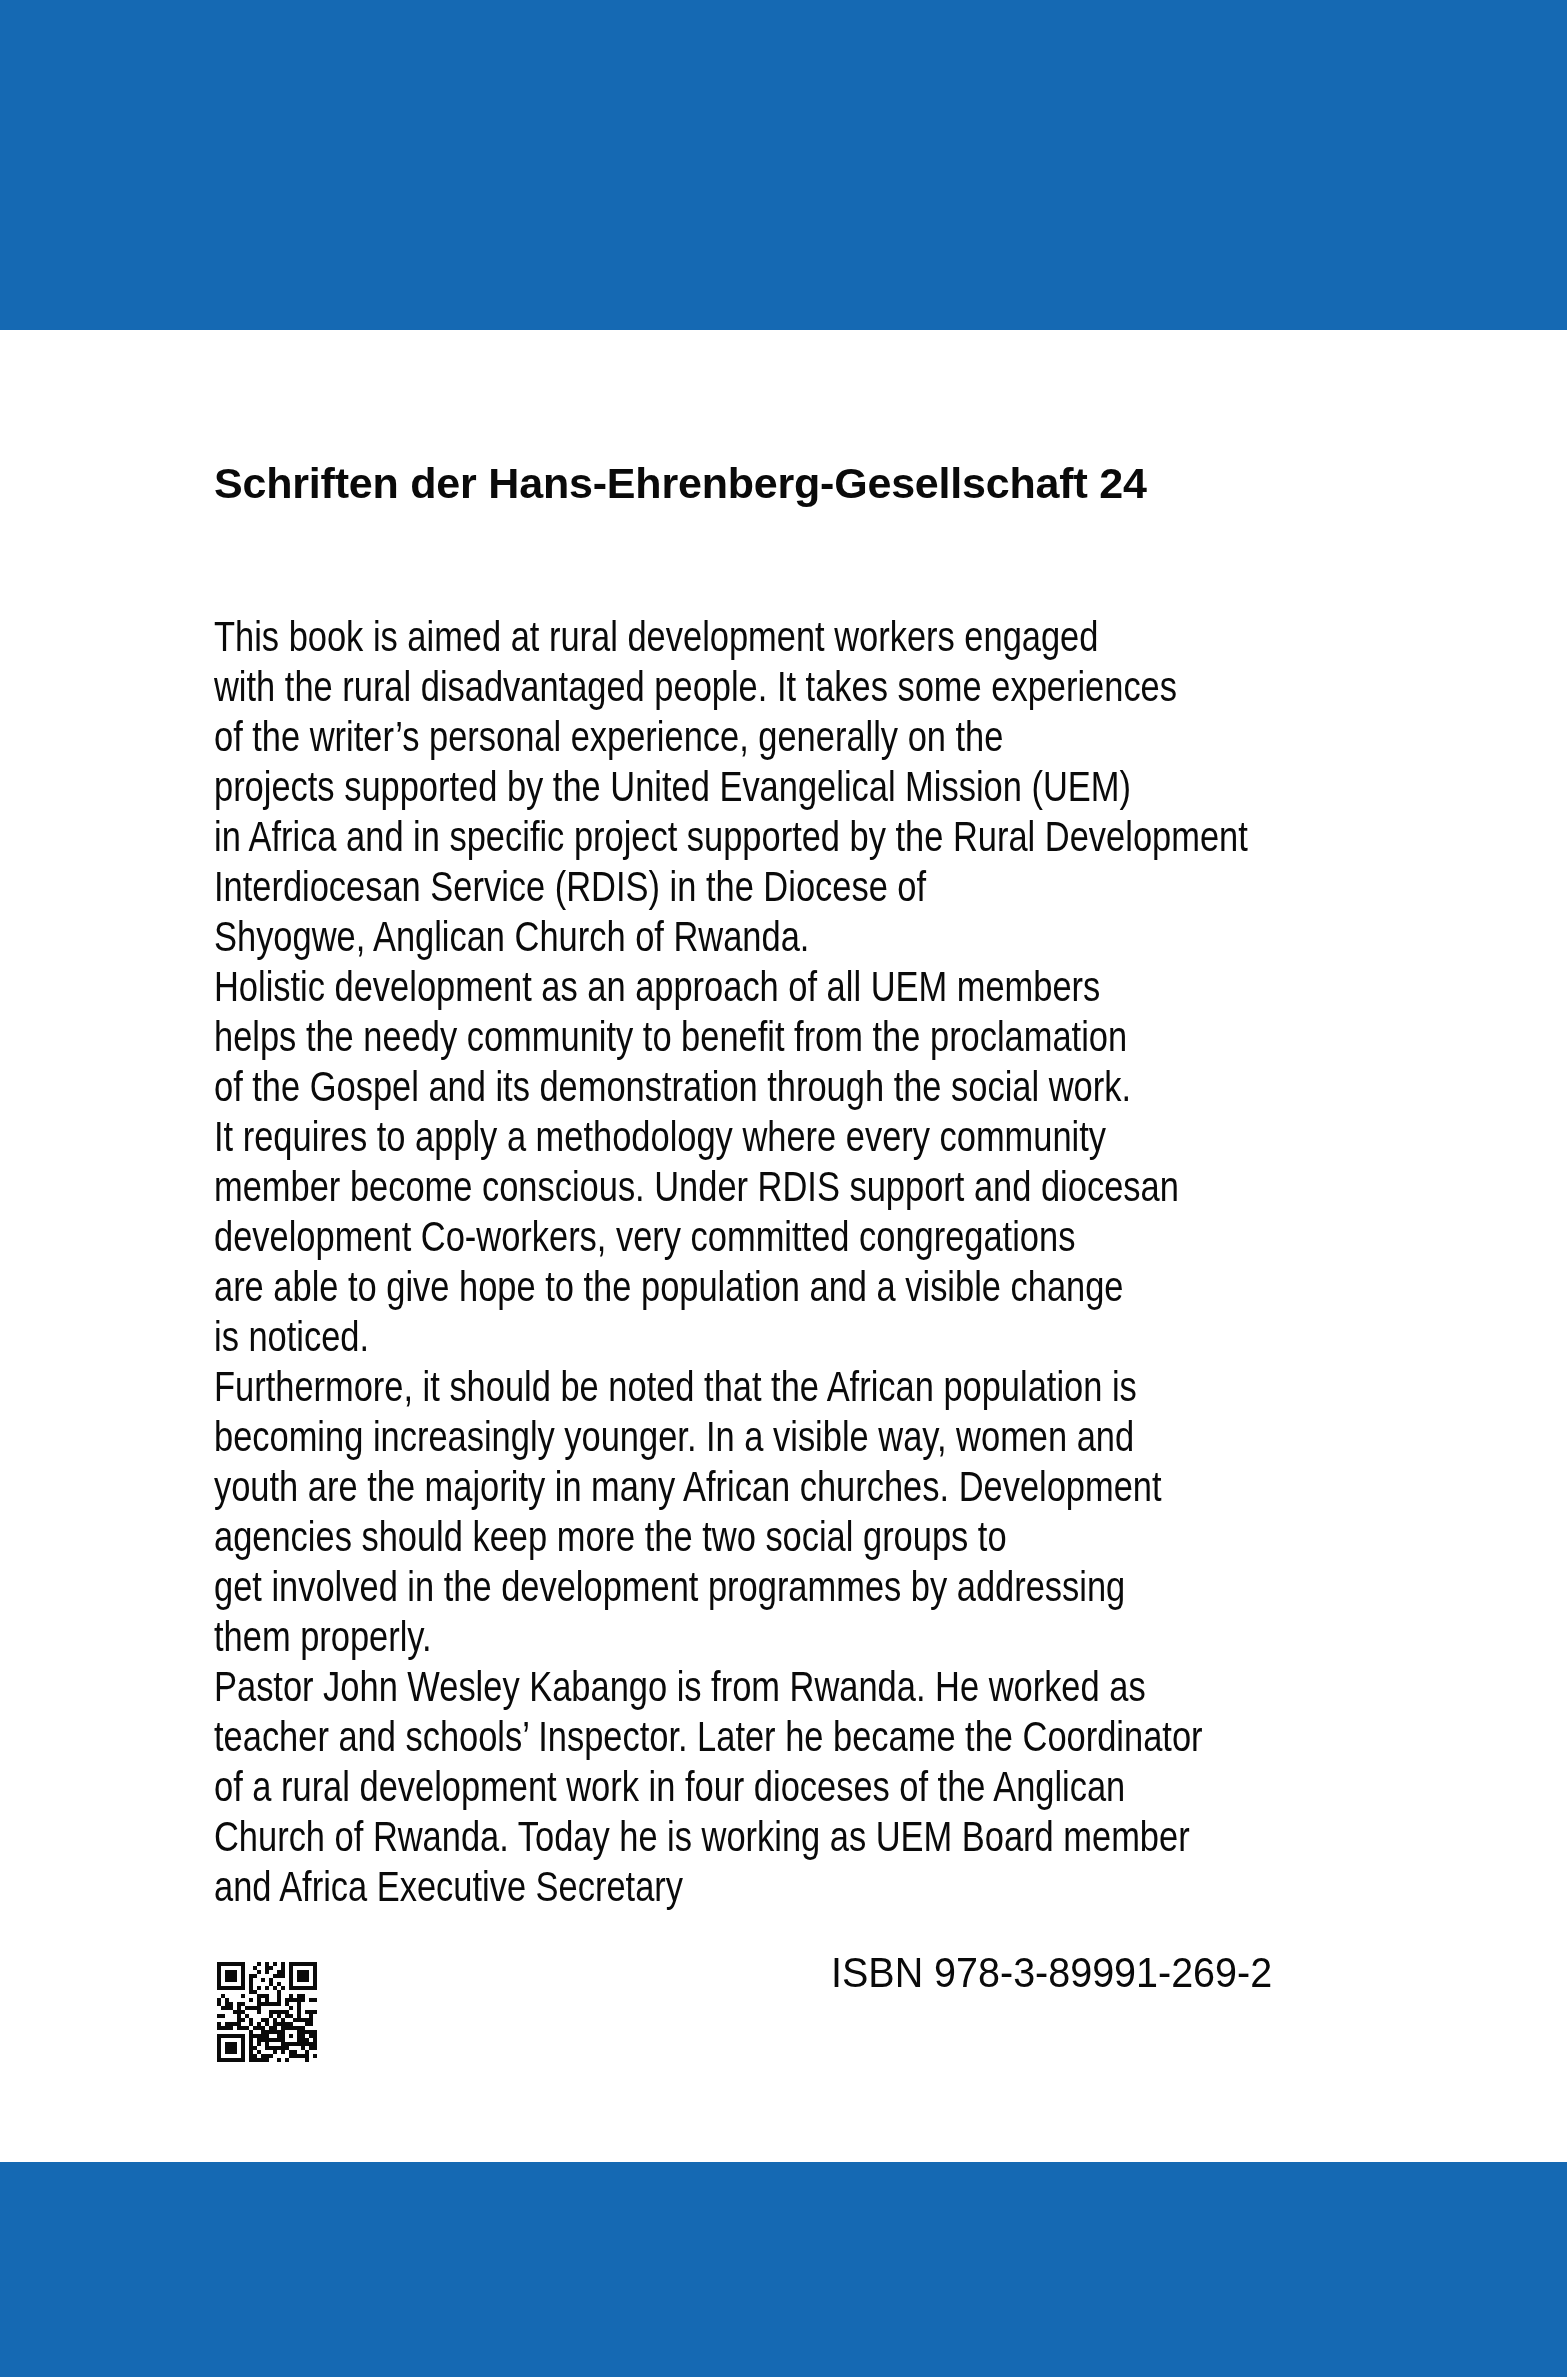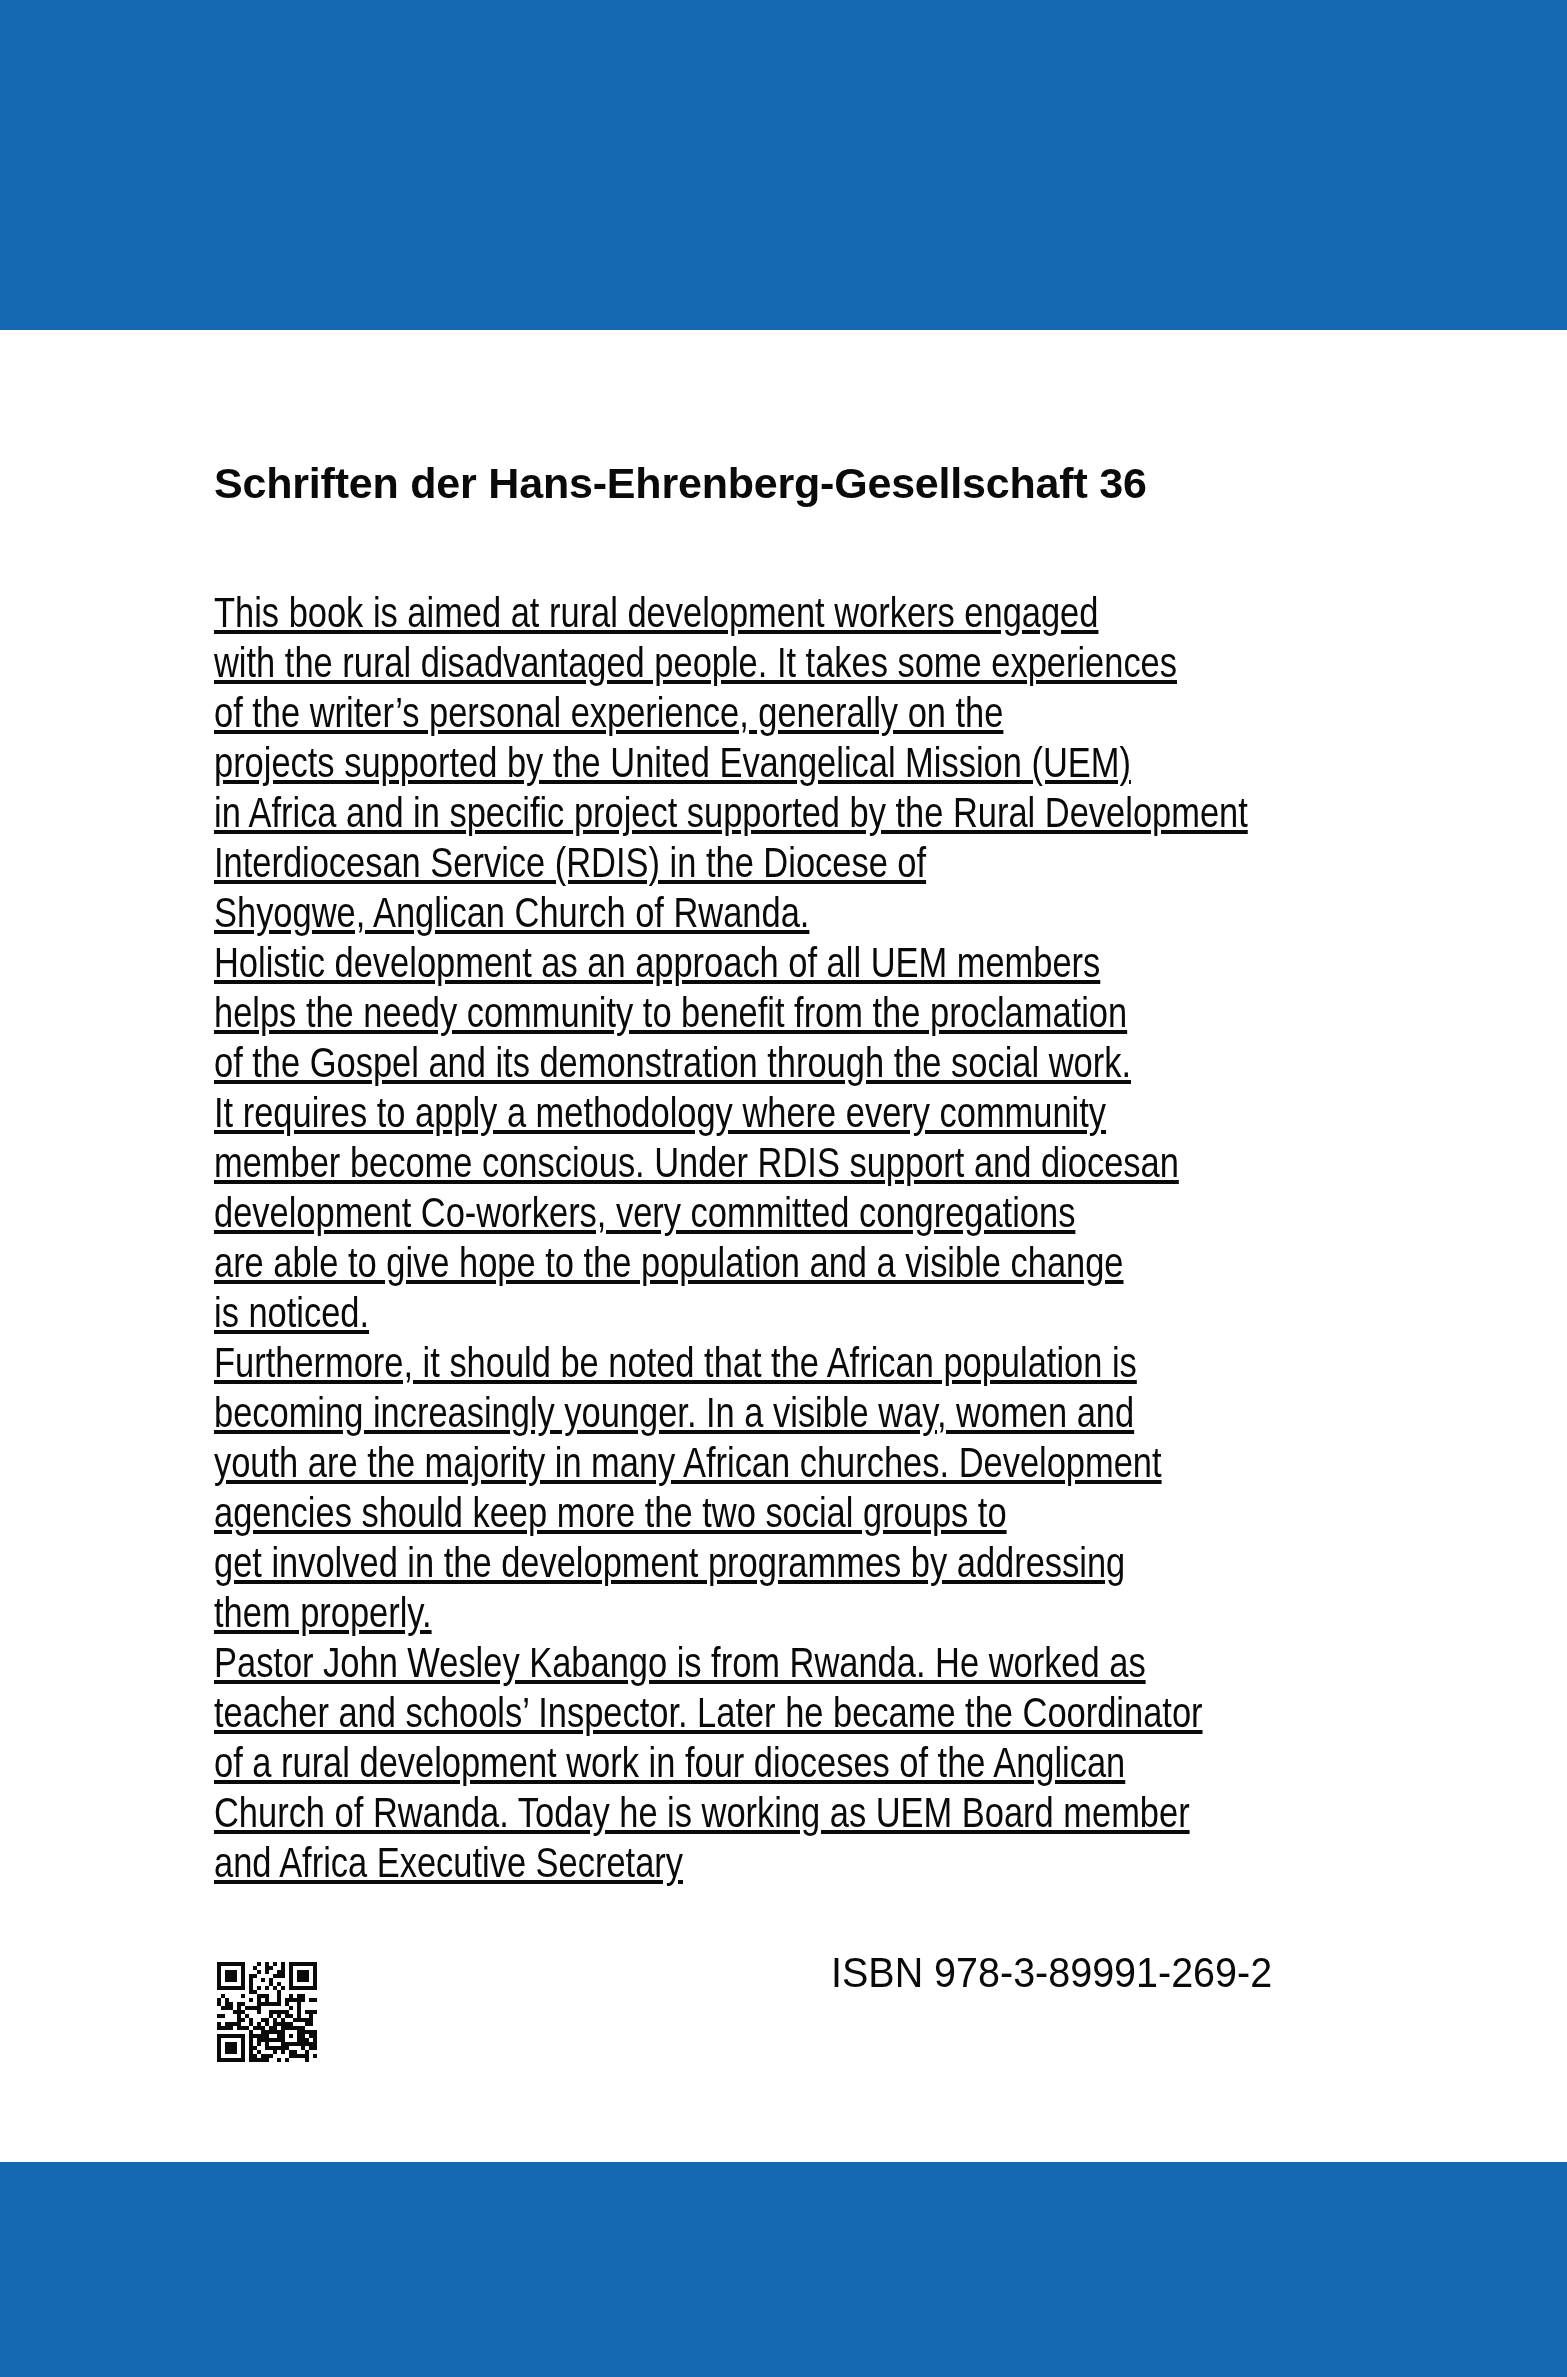--- a/index.html
+++ b/index.html
@@ -33,23 +33,22 @@
       font-size: 43px;
       line-height: 52px;
       white-space: nowrap;
       color: #0a0a0a;
       letter-spacing: -0.2px;
     }
 
     .blurb {
       position: absolute;
       left: 214px;
-      top: 588px;
+      top: 612px;
       width: 1306px;
-      text-decoration: underline;
     }
     .blurb-line {
       display: block;
       height: 50px;
       line-height: 50px;
       font-size: 42px;
       white-space: nowrap;
       transform: scaleX(0.82);
       transform-origin: left center;
       color: #0a0a0a;
@@ -79,21 +78,21 @@
       transform: scaleX(0.94);
       transform-origin: left center;
       color: #0a0a0a;
     }
   </style>
 </head>
 <body>
 
 <div class="band band-top"></div>
 
-<h1 class="series-title">Schriften der Hans-Ehrenberg-Gesellschaft 36</h1>
+<h1 class="series-title">Schriften der Hans-Ehrenberg-Gesellschaft 24</h1>
 
 <div class="blurb">
   <span class="blurb-line">This book is aimed at rural development workers engaged</span>
   <span class="blurb-line">with the rural disadvantaged people. It takes some experiences</span>
   <span class="blurb-line">of the writer’s personal experience, generally on the</span>
   <span class="blurb-line">projects supported by the United Evangelical Mission (UEM)</span>
   <span class="blurb-line">in Africa and in specific project supported by the Rural Development</span>
   <span class="blurb-line">Interdiocesan Service (RDIS) in the Diocese of</span>
   <span class="blurb-line">Shyogwe, Anglican Church of Rwanda.</span>
   <span class="blurb-line">Holistic development as an approach of all UEM members</span>

